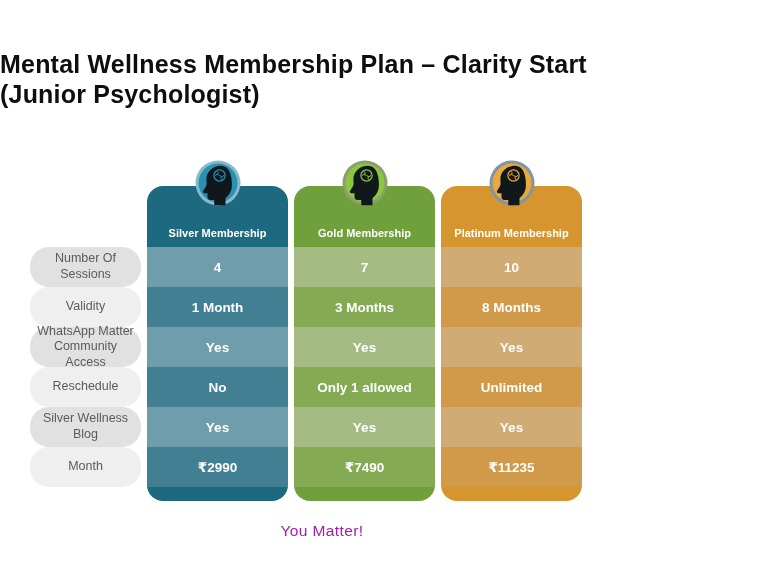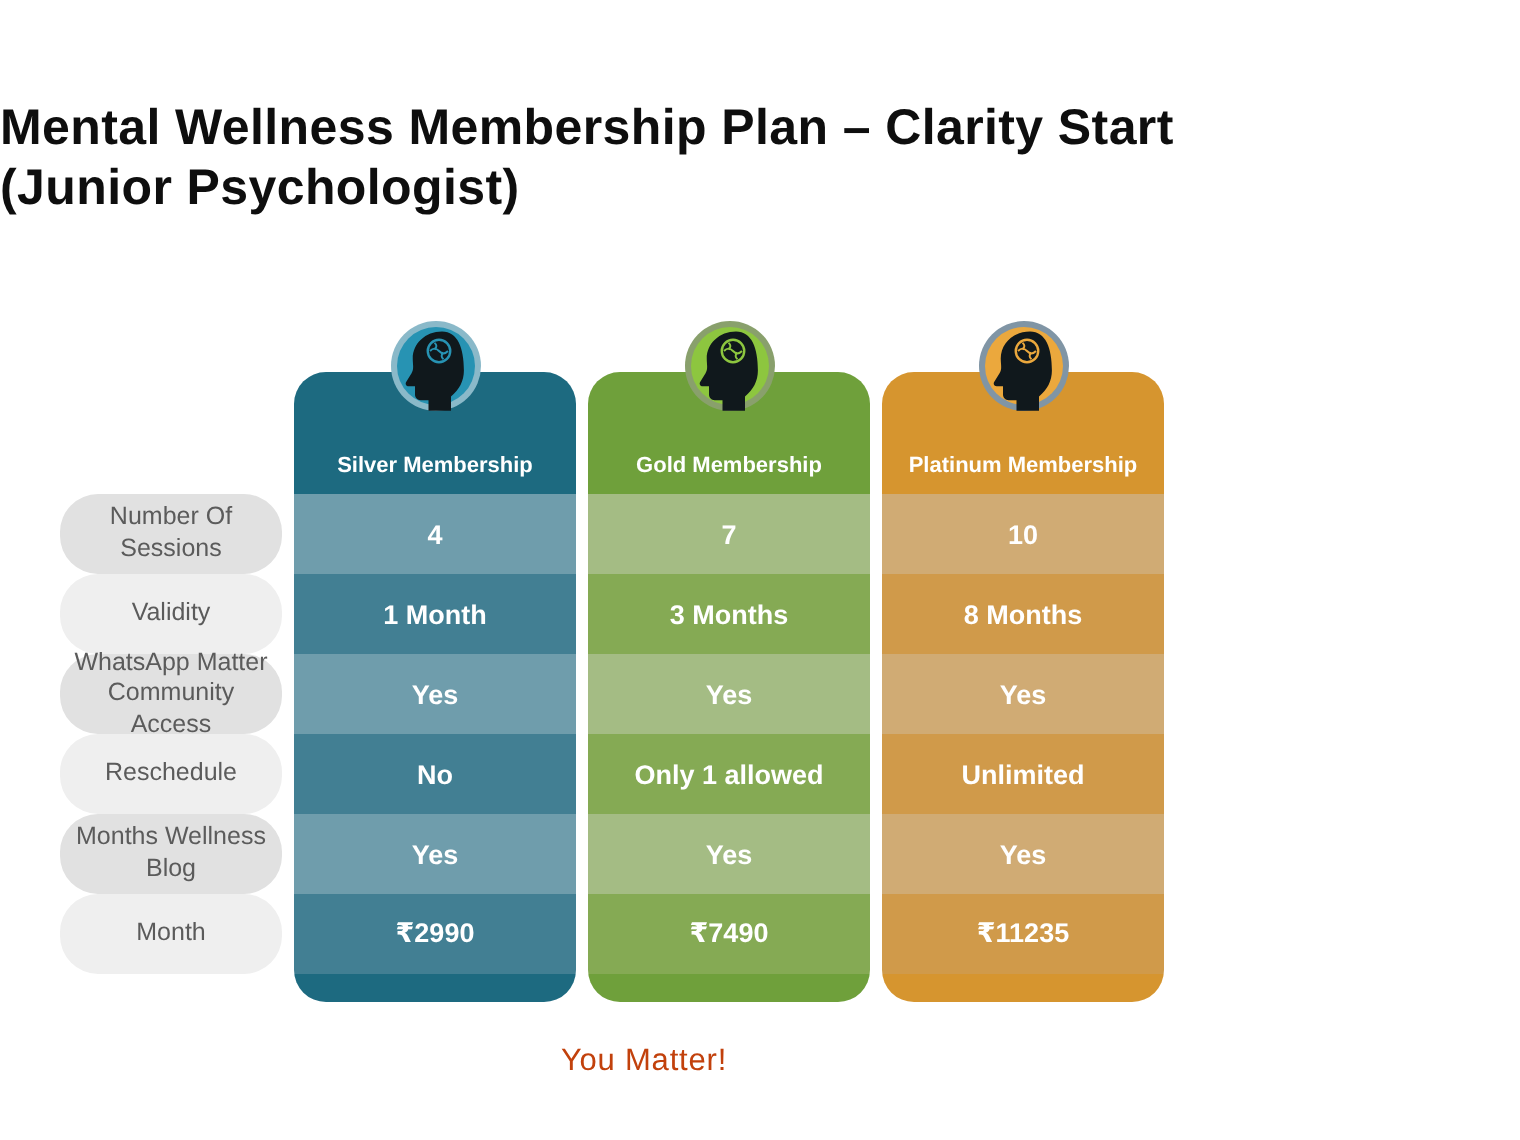--- a/index.html
+++ b/index.html
@@ -67,40 +67,40 @@
 
   
   .badge{
     position:absolute;top:0;left:50%;transform:translateX(-50%);
     width:48px;height:48px;z-index:3;
   }
 
   
   .tagline{
     position:absolute;top:522px;left:0;width:644px;
-    text-align:center;color:#c2410c;font-size:15.5px;
+    text-align:center;color:#a21caf;font-size:15.5px;
     letter-spacing:.4px;
   }
 </style>
 </head>
 <body>
 
 <div class="stage">
 
   <div class="title">
     <div>Mental Wellness Membership Plan – Clarity Start</div>
     <div>(Junior Psychologist)</div>
   </div>
 
   <div class="labels">
     <div class="label-row">Number Of Sessions</div>
     <div class="label-row">Validity</div>
     <div class="label-row">WhatsApp Matter Community Access</div>
     <div class="label-row">Reschedule</div>
-    <div class="label-row">Months Wellness Blog</div>
+    <div class="label-row">Silver Wellness Blog</div>
     <div class="label-row">Month</div>
   </div>
 
   <div class="plan p0" style="--c-header: #1d6a80; --c-dark: #427f93; --c-light: #6f9dac; --c-fill: #2793b3; --c-ring: #8ab9c9;">
     <div class="card">
       <div class="plan-header">
         <div class="name">Silver Membership</div>
       </div>
       <div class="cell light">4</div>
       <div class="cell dark">1 Month</div>

